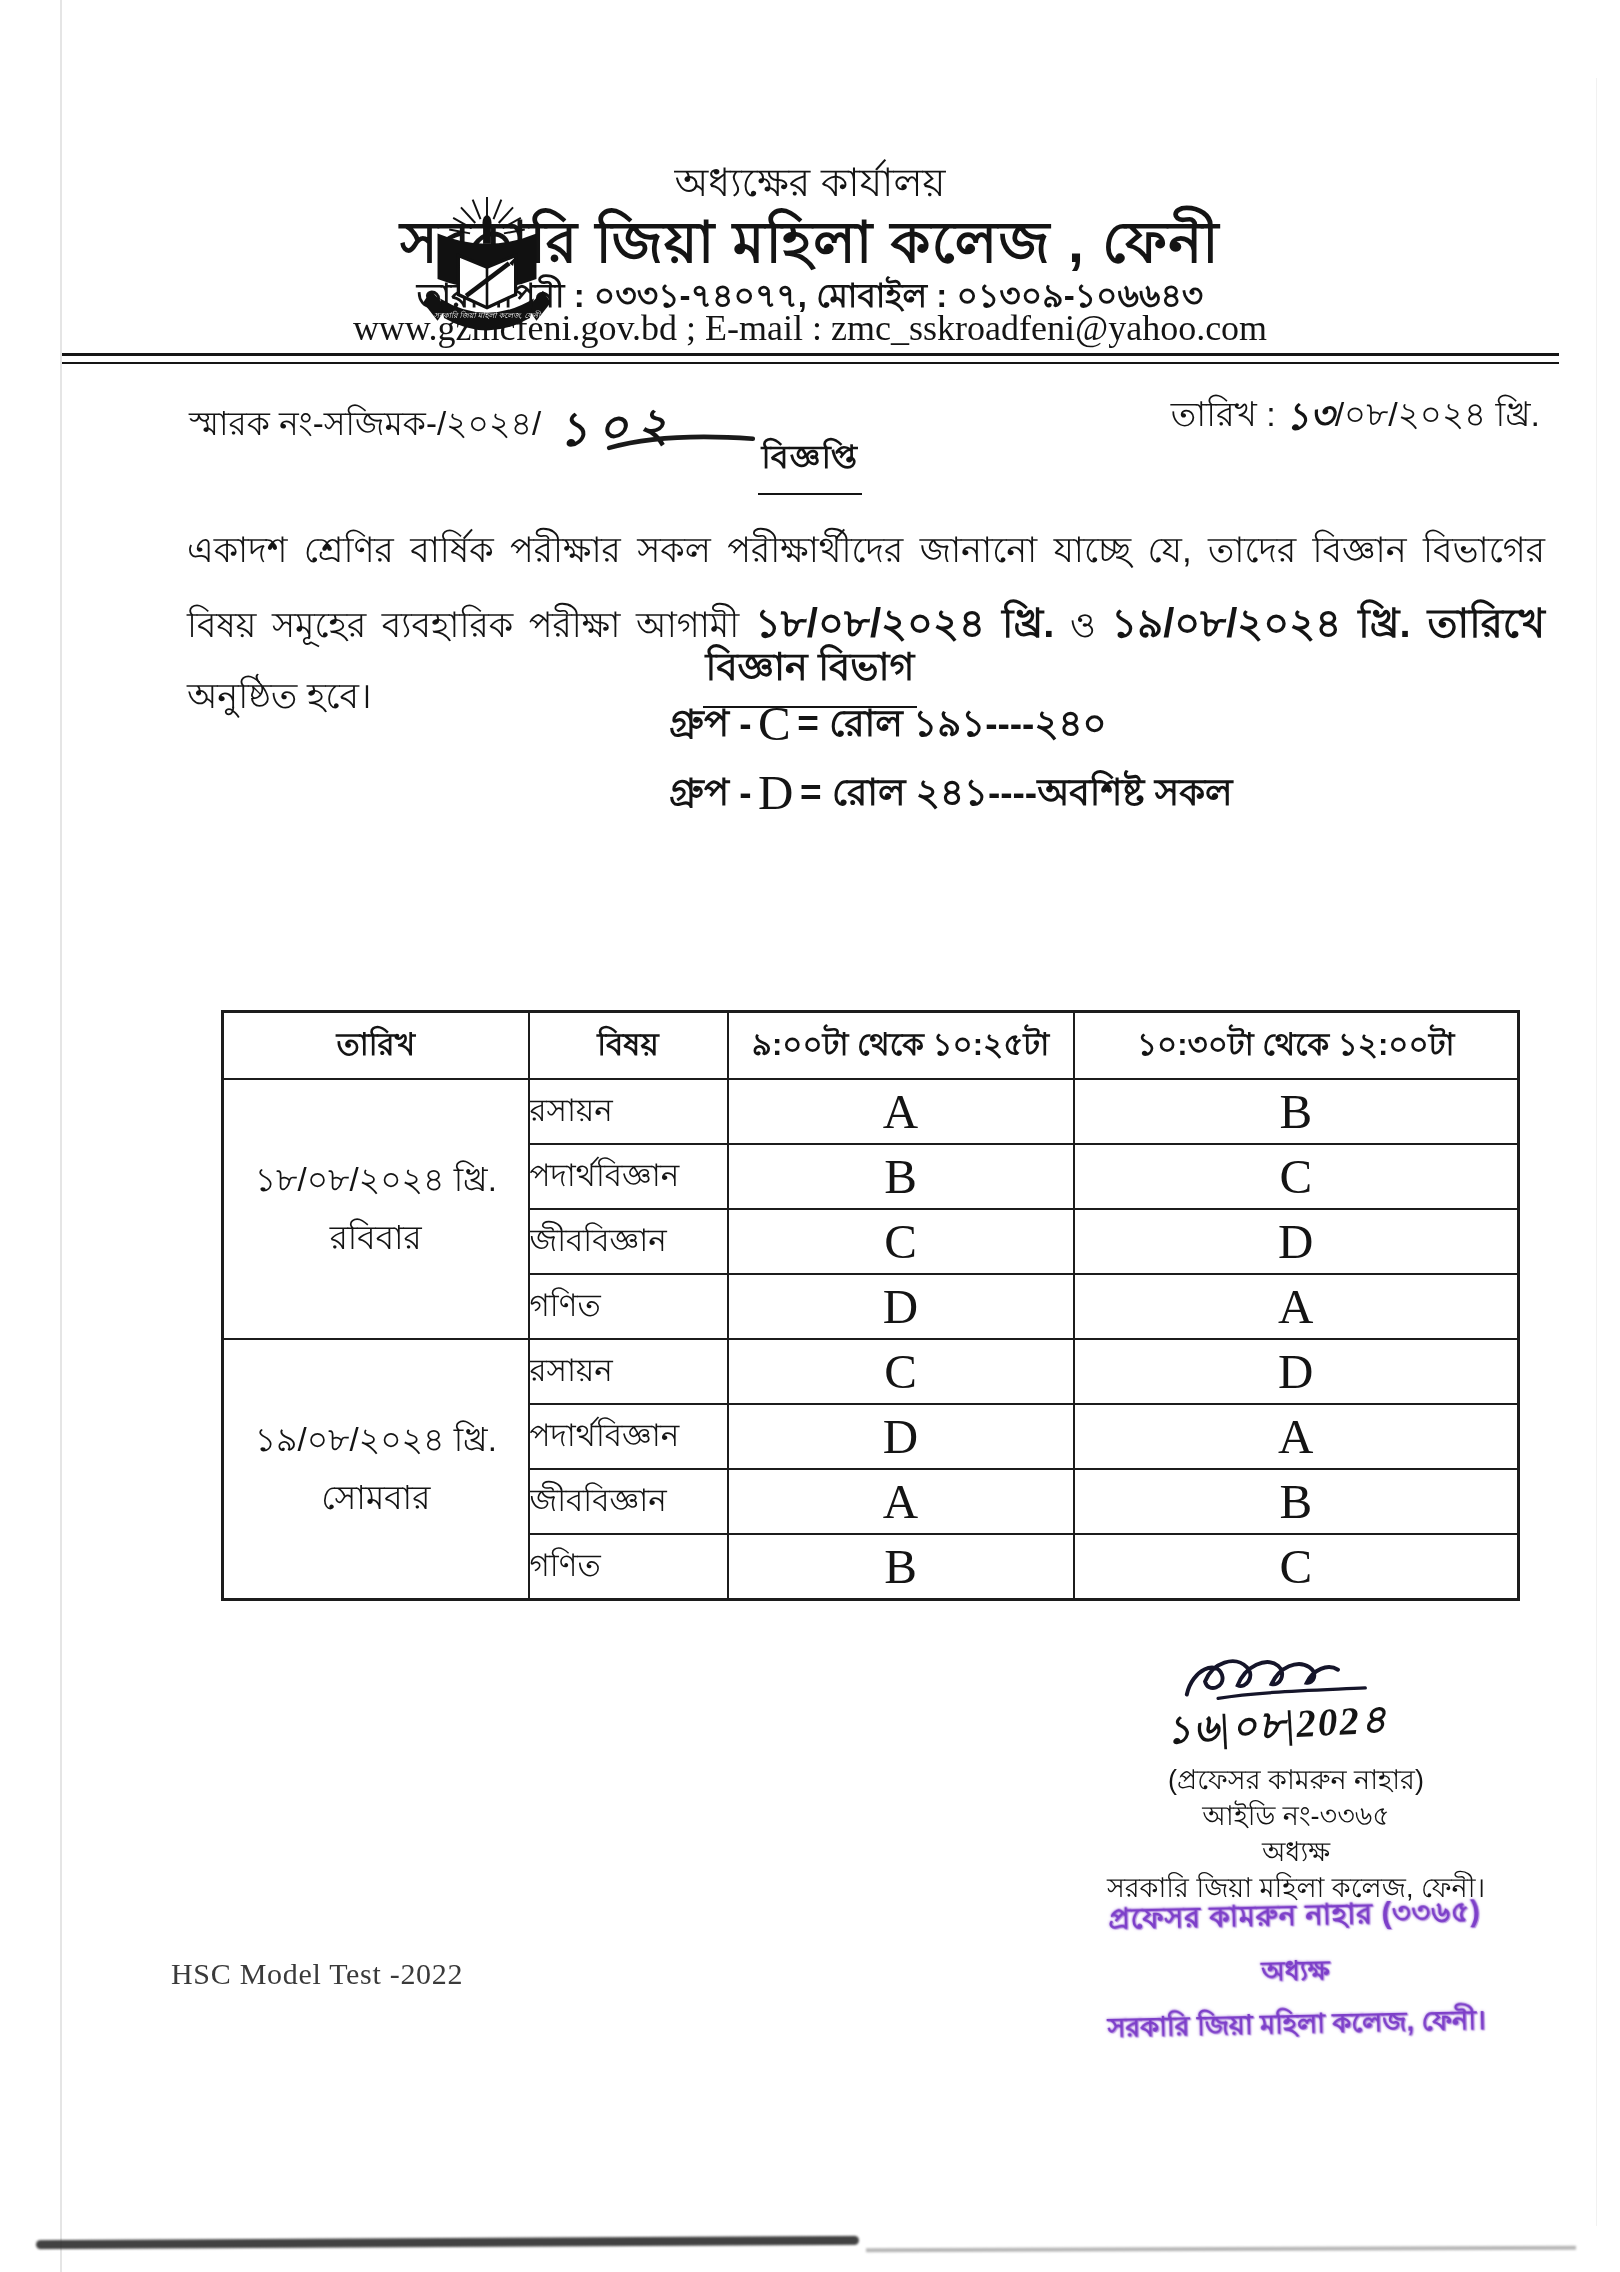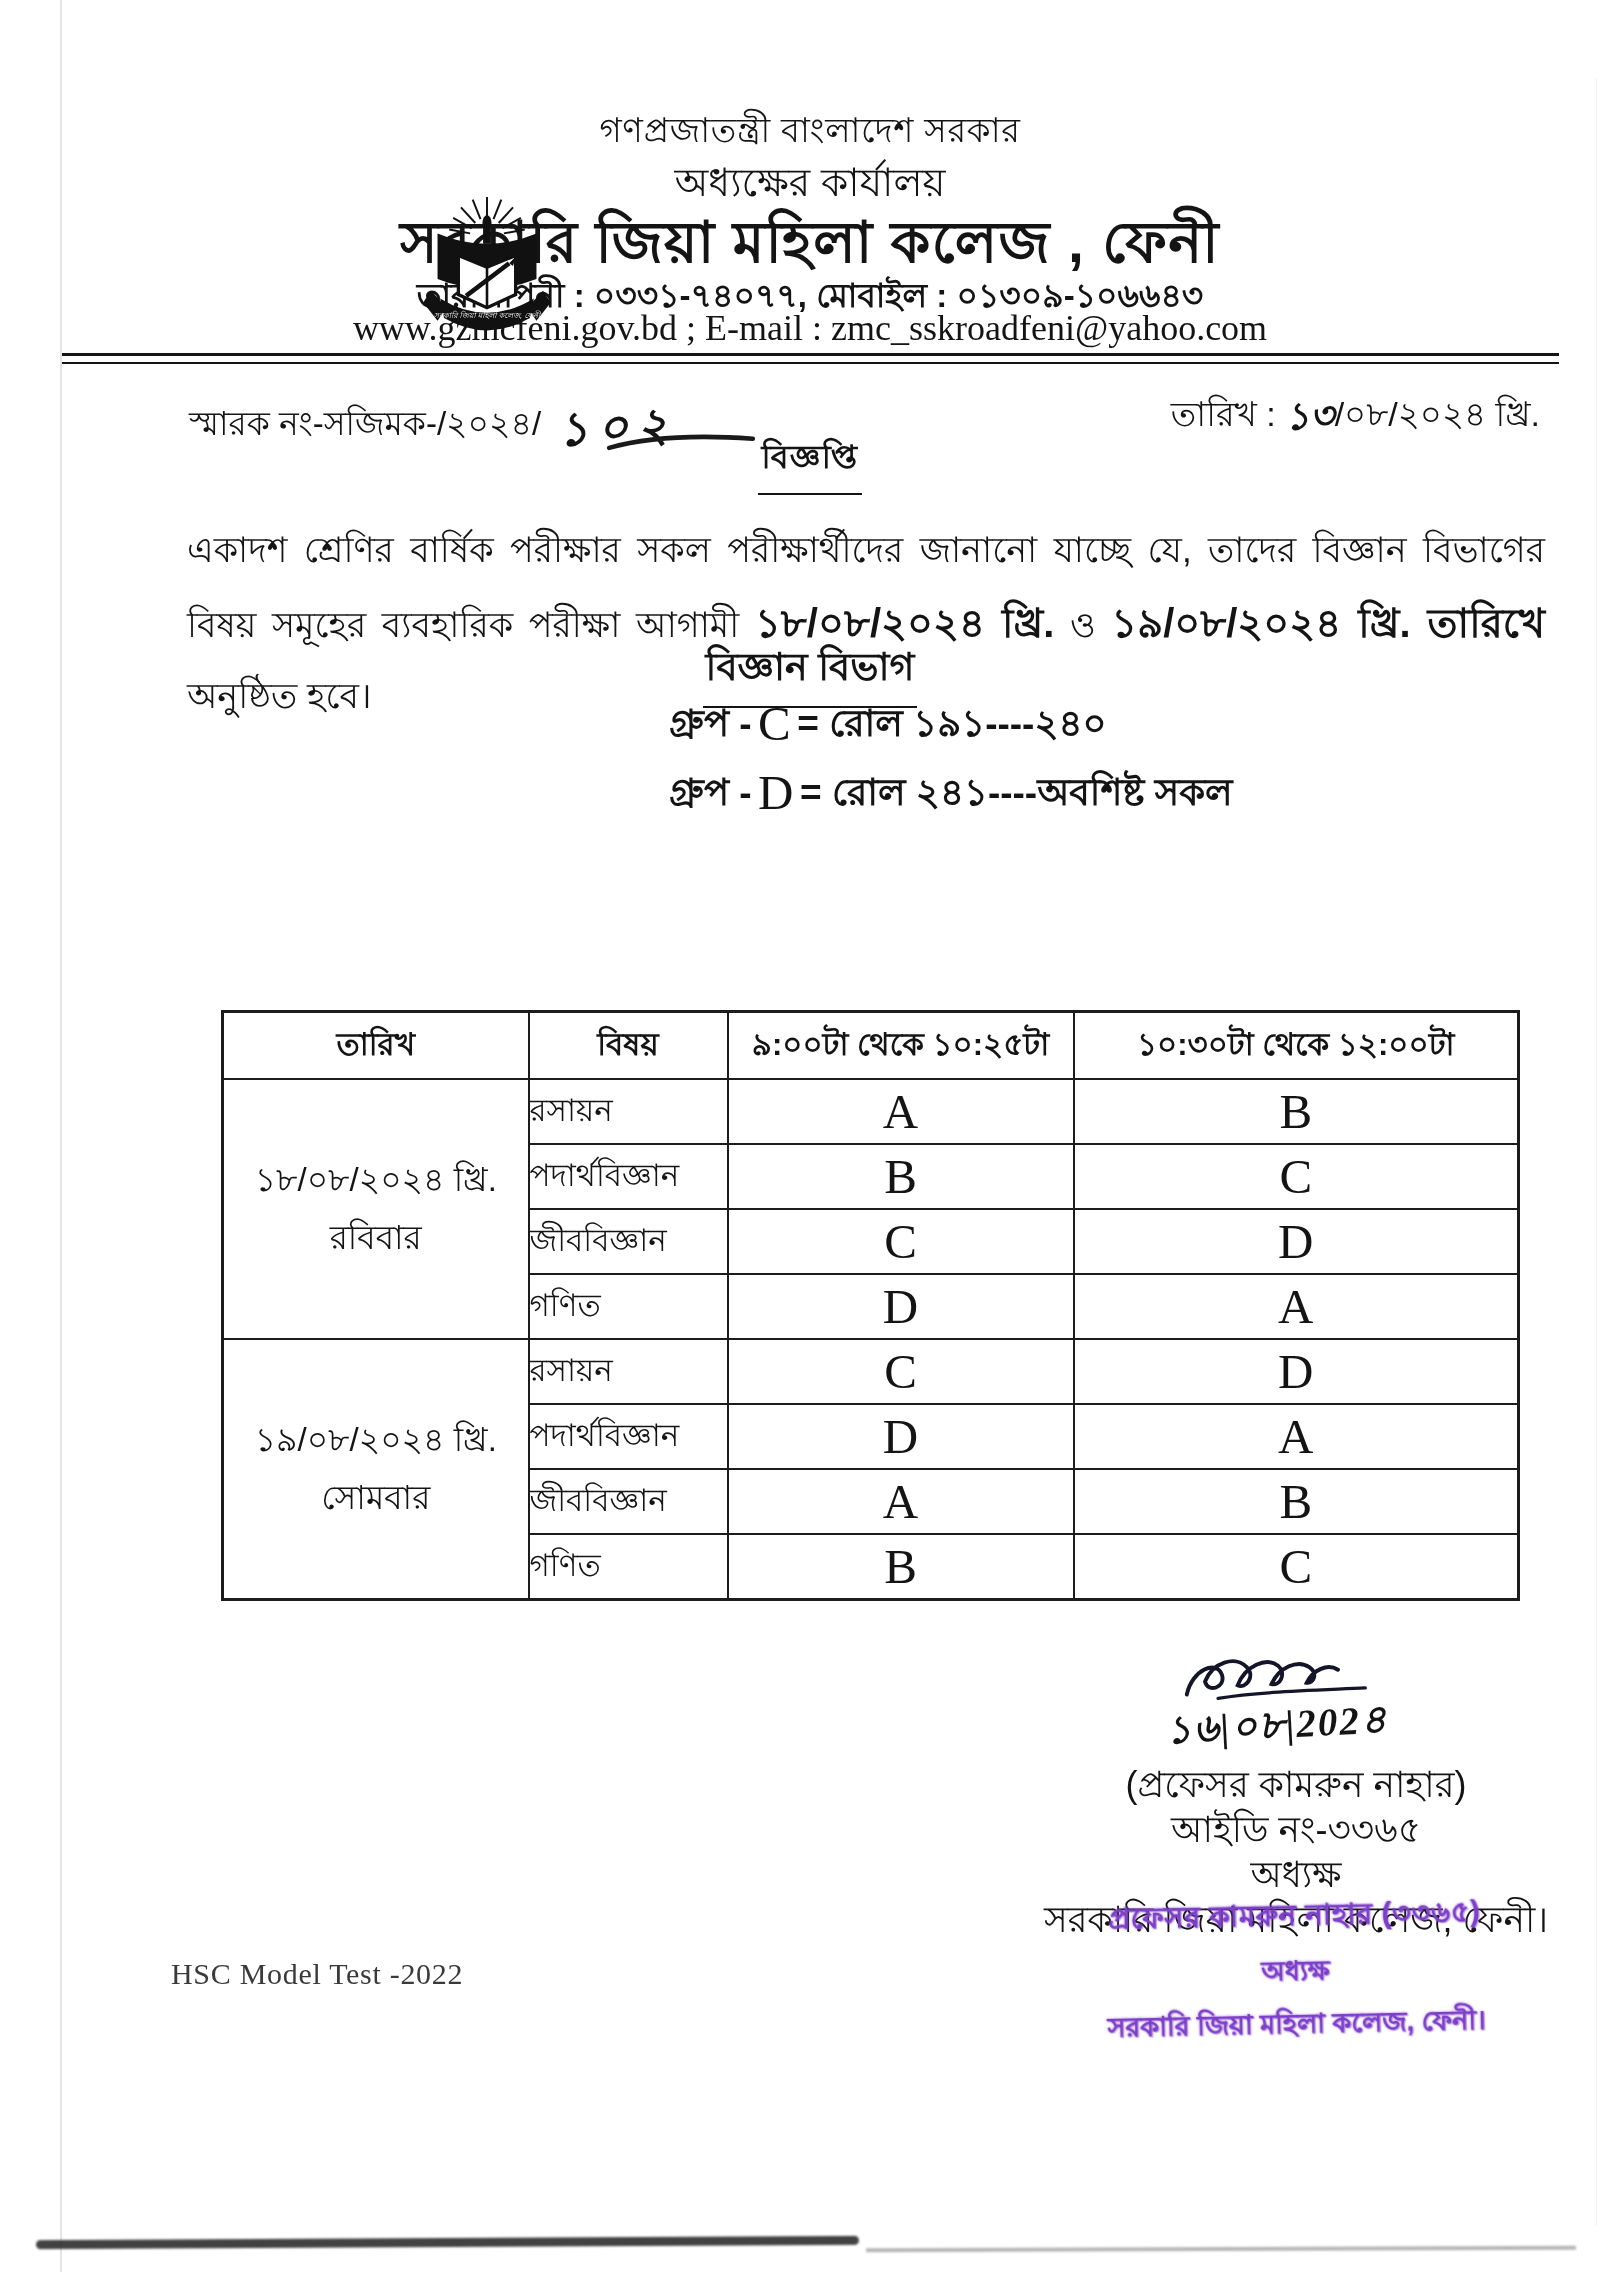--- a/index.html
+++ b/index.html
@@ -84,21 +84,21 @@
     text-align:center;font-family:"Liberation Serif","DejaVu Serif",serif;
     font-size:49px;vertical-align:middle;
   }
   .day-sep{border-top-width:2.6px;}
 
   
   .sig-block{left:1042px;top:1654px;width:508px;text-align:center;}
   .sig-scrawl{position:relative;height:104px;}
   .sig-scrawl svg{position:absolute;left:137px;top:-3.9px;}
   .sig-date{position:absolute;left:124px;top:40px;font-size:39px;letter-spacing:2px;transform:rotate(-3deg);white-space:nowrap;}
-  .sig-line{font-size:36px;margin-top:9px;line-height:1.0;}
+  .sig-line{font-size:27px;margin-top:9px;line-height:1.0;}
   .sig-name{font-weight:500;}
 
   
   .stamp{
     left:1035px;top:1892px;width:521px;text-align:center;
     color:#7d3fc9;font-weight:bold;transform:rotate(-1.2deg);
     text-shadow:0 0 2.6px rgba(125,63,201,0.75),1.3px 0.7px 0 rgba(125,63,201,0.35);
     filter:blur(0.4px);
   }
   .stamp-l1{font-size:29px;margin-bottom:9px;letter-spacing:0.7px;}
@@ -118,21 +118,20 @@
   .streak-2{
     left:866px;top:2247px;width:710px;height:3.9px;background:#4a4a4a;
     transform:rotate(-0.2deg);filter:blur(1.3px);opacity:.4;
   }
 </style>
 </head>
 <body>
 
 <div class="page">
 
-  <div class="abs center govt-line">গণপ্রজাতন্ত্রী বাংলাদেশ সরকার</div>
   <div class="abs center office-line">অধ্যক্ষের কার্যালয়</div>
   <div class="abs center college-name">সরকারি জিয়া মহিলা কলেজ , ফেনী</div>
   <div class="abs center phone-line">তারালাপনী : ০৩৩১-৭৪০৭৭, মোবাইল : ০১৩০৯-১০৬৬৪৩</div>
   <div class="abs center web-line serif">www.gzmcfeni.gov.bd  ;  E-mail : zmc_sskroadfeni@yahoo.com</div>
 
   <div class="abs logo-box">
     <svg width="138" height="142" viewBox="0 0 212 218">
       <g stroke="#111" stroke-width="3">
         <line x1="106" y1="38" x2="106" y2="6"></line>
           <line x1="96" y1="40" x2="84" y2="10"></line>

